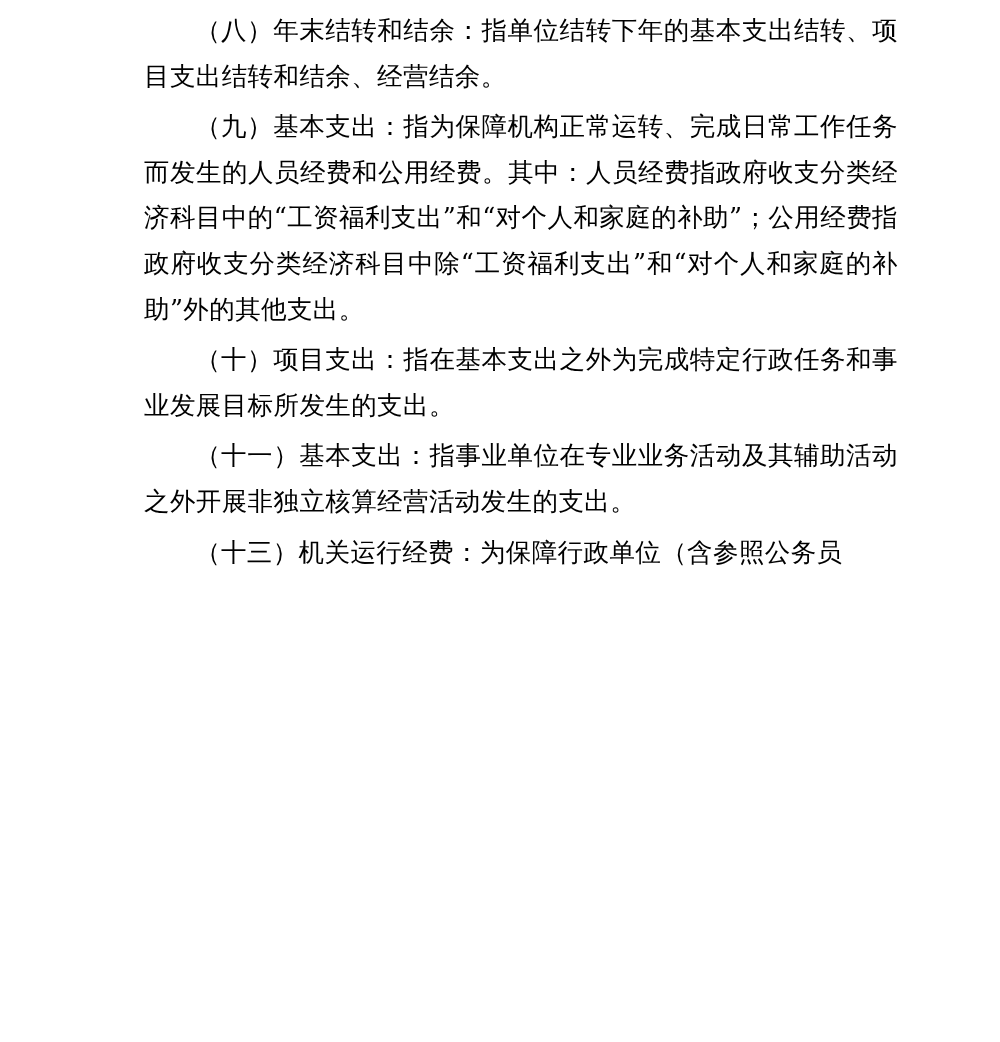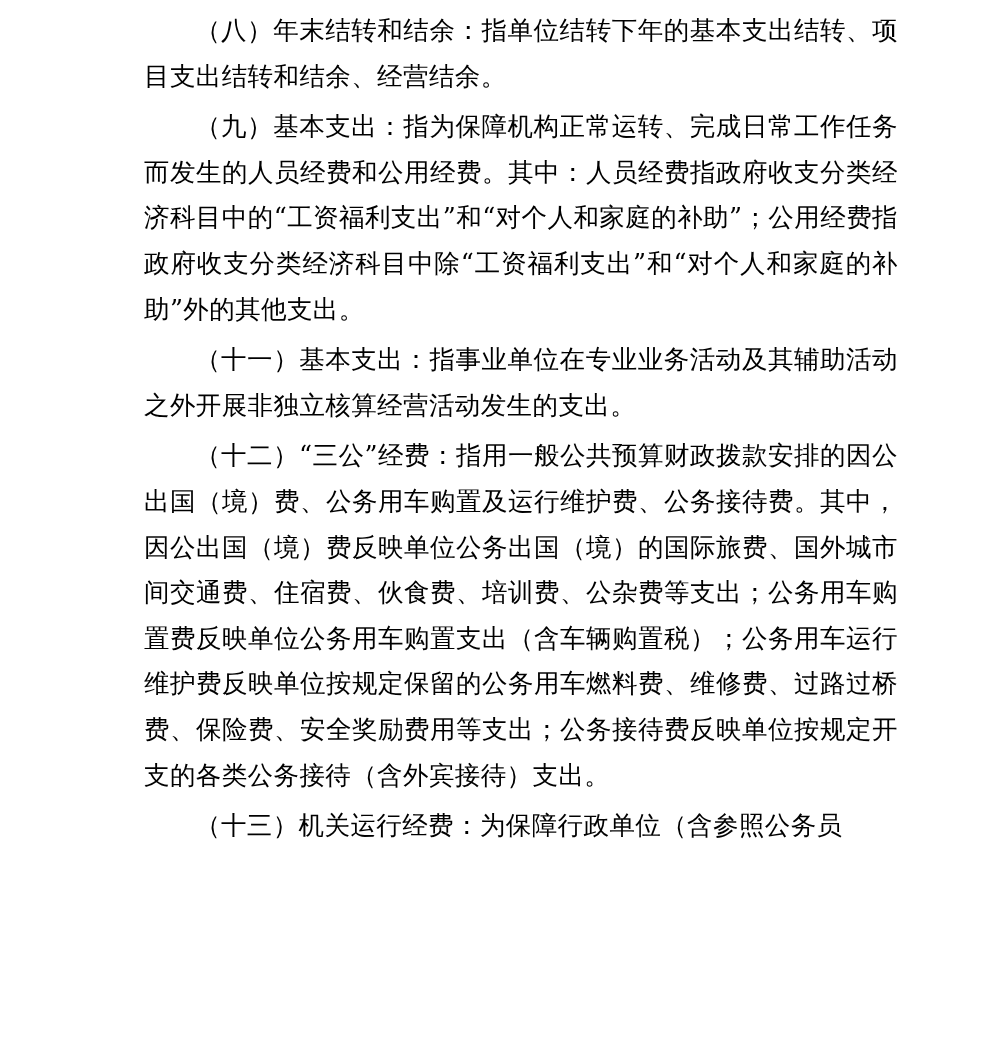--- a/index.html
+++ b/index.html
@@ -42,17 +42,17 @@
     box-sizing: border-box;
   }
 </style>
 </head>
 <body>
 
 <div class="clip">
   <div class="inner">
     <p class="para">（八）年末结转和结余：指单位结转下年的基本支出结转、项目支出结转和结余、经营结余。</p>
     <p class="para">（九）基本支出：指为保障机构正常运转、完成日常工作任务而发生的人员经费和公用经费。其中：人员经费指政府收支分类经济科目中的“工资福利支出”和“对个人和家庭的补助”；公用经费指政府收支分类经济科目中除“工资福利支出”和“对个人和家庭的补助”外的其他支出。</p>
+    <p class="para">（十）项目支出：指在基本支出之外为完成特定行政任务和事业发展目标所发生的支出。</p>
     <p class="para">（十一）基本支出：指事业单位在专业业务活动及其辅助活动之外开展非独立核算经营活动发生的支出。</p>
-    <p class="para">（十二）“三公”经费：指用一般公共预算财政拨款安排的因公出国（境）费、公务用车购置及运行维护费、公务接待费。其中，因公出国（境）费反映单位公务出国（境）的国际旅费、国外城市间交通费、住宿费、伙食费、培训费、公杂费等支出；公务用车购置费反映单位公务用车购置支出（含车辆购置税）；公务用车运行维护费反映单位按规定保留的公务用车燃料费、维修费、过路过桥费、保险费、安全奖励费用等支出；公务接待费反映单位按规定开支的各类公务接待（含外宾接待）支出。</p>
     <p class="para">（十三）机关运行经费：为保障行政单位（含参照公务员</p>
   </div>
 </div>
 
 </body></html>

